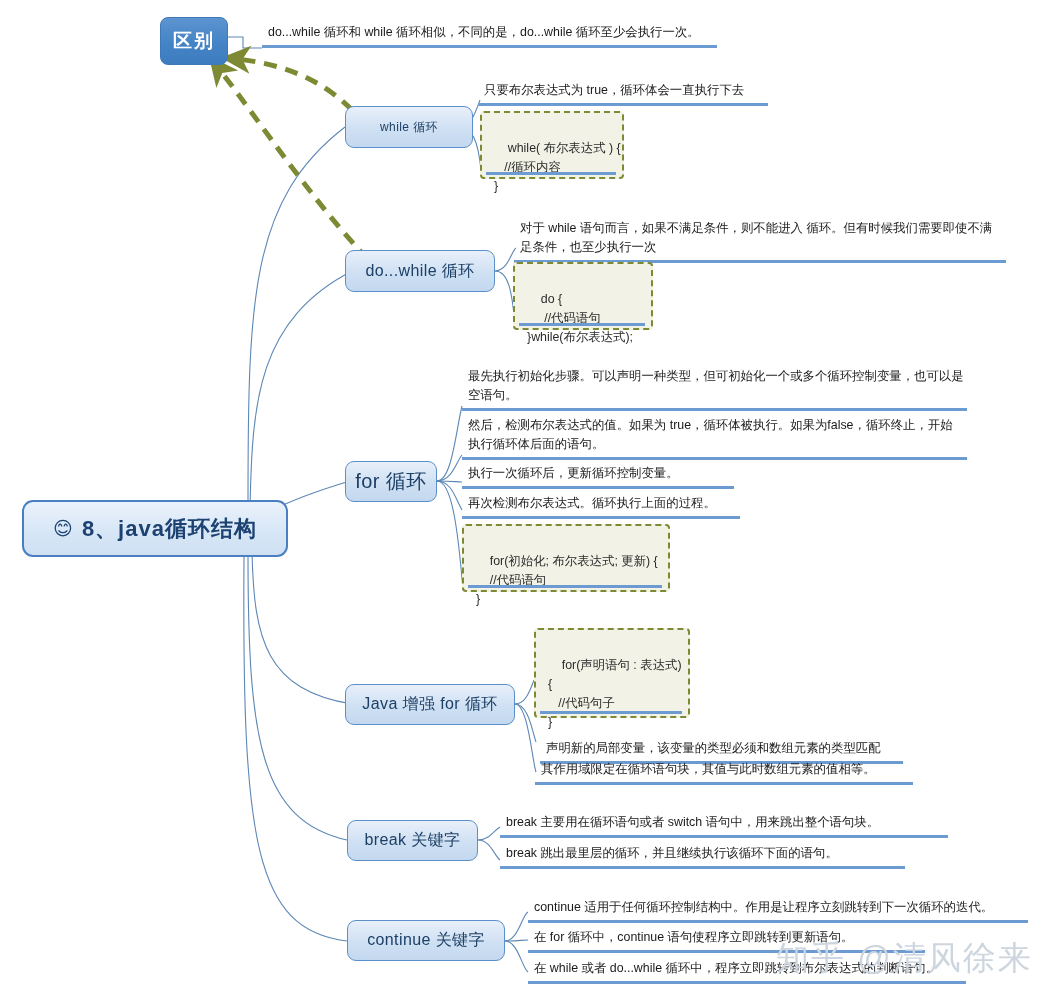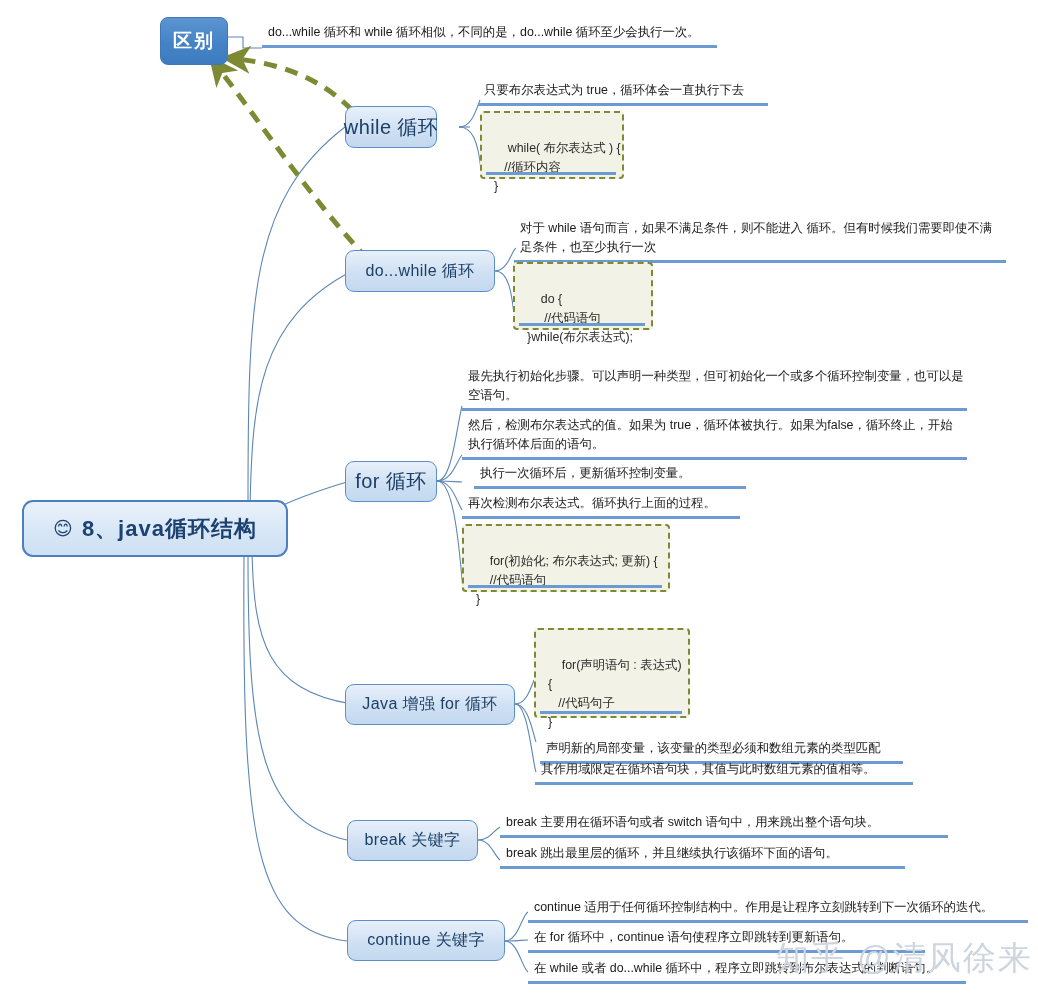--- a/index.html
+++ b/index.html
@@ -150,21 +150,21 @@
   <div class="node dark" style="left:160px;top:17px;width:68px;height:48px;">
     <span>区别</span>
   </div>
   <div class="leaf" style="left:262px;top:22px;width:455px;">do...while 循环和 while 循环相似，不同的是，do...while 循环至少会执行一次。</div>
 
   <div class="node root" style="left:22px;top:500px;width:266px;height:57px;">
     <span class="emo">😊</span>
     <span>8、java循环结构</span>
   </div>
 
-  <div class="node" style="left:345px;top:106px;width:92px;height:42px;font-size:20px;">
+  <div class="node" style="left:345px;top:106px;width:128px;height:42px;font-size:12px;">
     <span>while 循环</span>
   </div>
   <div class="leaf" style="left:478px;top:80px;width:290px;">只要布尔表达式为 true，循环体会一直执行下去</div>
   <div class="code" style="left:480px;top:111px;width:144px;height:68px;">
     <span>while( 布尔表达式 ) {
    //循环内容
 }</span>
     <span class="barline"></span>
   </div>
 
@@ -177,21 +177,21 @@
      //代码语句
 }while(布尔表达式);</span>
     <span class="barline"></span>
   </div>
 
   <div class="node" style="left:345px;top:461px;width:92px;height:41px;font-size:20px;">
     <span>for 循环</span>
   </div>
   <div class="leaf" style="left:462px;top:366px;width:505px;">最先执行初始化步骤。可以声明一种类型，但可初始化一个或多个循环控制变量，也可以是空语句。</div>
   <div class="leaf" style="left:462px;top:415px;width:505px;">然后，检测布尔表达式的值。如果为 true，循环体被执行。如果为false，循环终止，开始执行循环体后面的语句。</div>
-  <div class="leaf" style="left:474px;top:463px;width:272px;">执行一次循环后，更新循环控制变量。</div>
+  <div class="leaf" style="left:462px;top:463px;width:272px;">执行一次循环后，更新循环控制变量。</div>
   <div class="leaf" style="left:462px;top:493px;width:278px;">再次检测布尔表达式。循环执行上面的过程。</div>
   <div class="code" style="left:462px;top:524px;width:208px;height:68px;">
     <span>for(初始化; 布尔表达式; 更新) {
     //代码语句
 }</span>
     <span class="barline"></span>
   </div>
 
   <div class="node" style="left:345px;top:684px;width:170px;height:41px;font-size:16px;">
     <span>Java 增强 for 循环</span>

